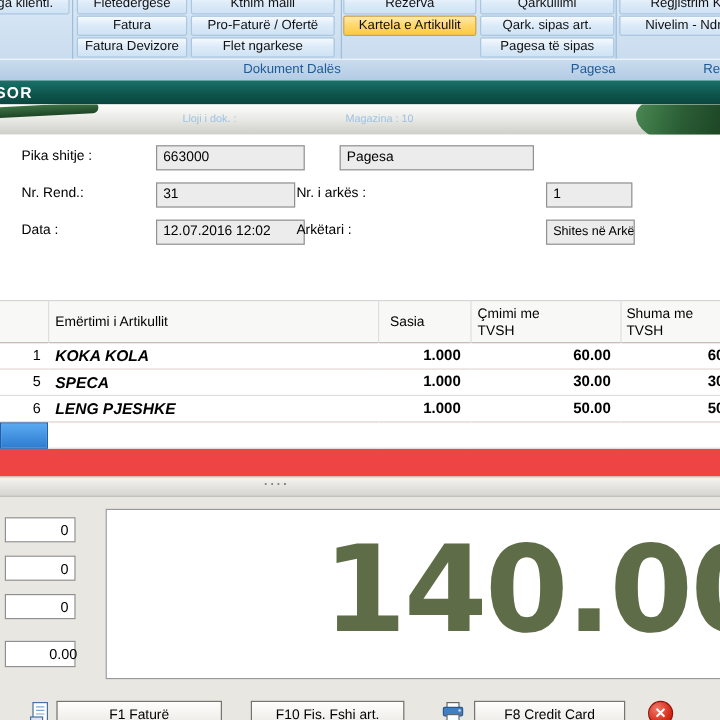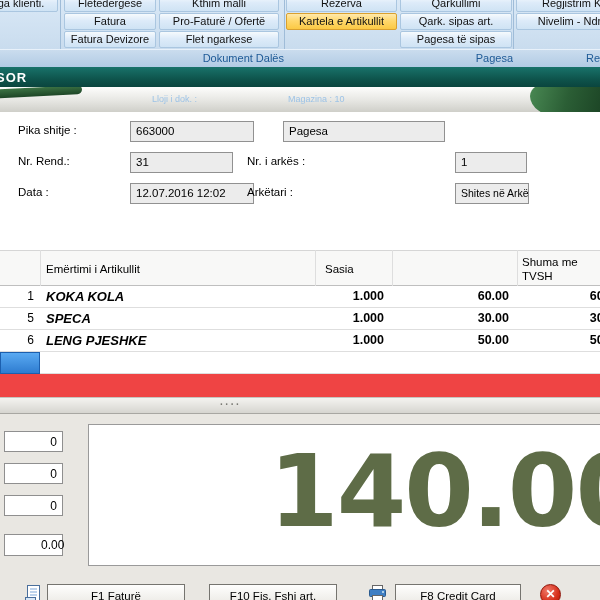--- a/index.html
+++ b/index.html
@@ -128,33 +128,34 @@
     <div class="wave-right"></div>
     <span class="frag" style="left:152px;">Lloji i dok. :</span>
     <span class="frag" style="left:288px;">Magazina : 10</span>
   </div>
 
   <span class="lbl" style="left:18px; top:124px;">Pika shitje :</span>
   <div class="fld" style="left:130px; top:121px; width:124px;">663000</div>
   <div class="fld" style="left:283px; top:121px; width:162px;">Pagesa</div>
 
   <span class="lbl" style="left:18px; top:155px;">Nr. Rend.:</span>
-  <div class="fld" style="left:130px; top:152px; width:103px;">31</div>
+  <div class="fld" style="left:130px; top:152px; width:116px;">31</div>
   <span class="lbl" style="left:247px; top:155px;">Nr. i arkës :</span>
   <div class="fld" style="left:455px; top:152px; width:72px;">1</div>
 
   <span class="lbl" style="left:18px; top:186px;">Data :</span>
   <div class="fld" style="left:130px; top:183px; width:124px;">12.07.2016 12:02</div>
   <span class="lbl" style="left:247px; top:186px;">Arkëtari :</span>
   <div class="fld" style="left:455px; top:183px; width:74px; font-size:10.5px;">Shites në Arkë</div>
 
   <div class="grid">
     <div class="ghead">
       <span style="left:46px; top:11px;">Emërtimi i Artikullit</span>
       <span style="left:325px; top:11px;">Sasia</span>
+      <span style="left:398px; top:4px; width:72px; display:block;">Çmimi me TVSH</span>
       <span style="left:522px; top:4px; width:72px; display:block;">Shuma me TVSH</span>
     </div>
 
     <div class="gline" style="left:40px;"></div>
     <div class="gline" style="left:315px;"></div>
     <div class="gline" style="left:392px;"></div>
     <div class="gline" style="left:517px;"></div>
 
     <div class="grow" style="top:36px;">
       <span class="cell cnum0">1</span>

